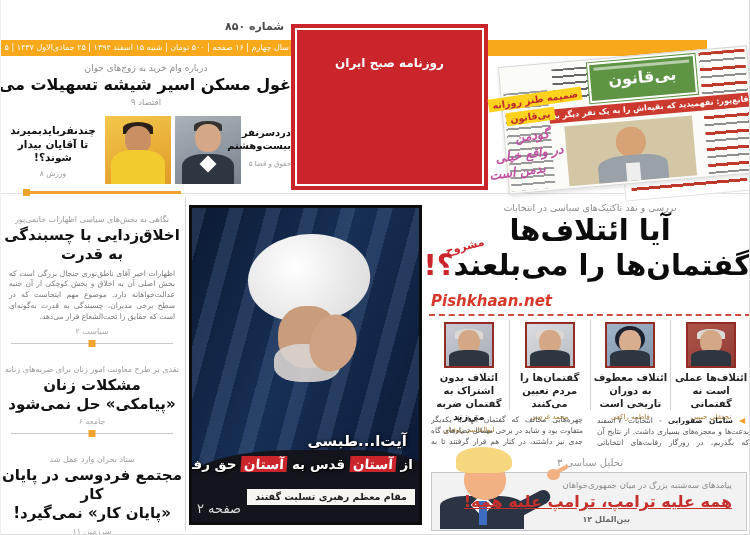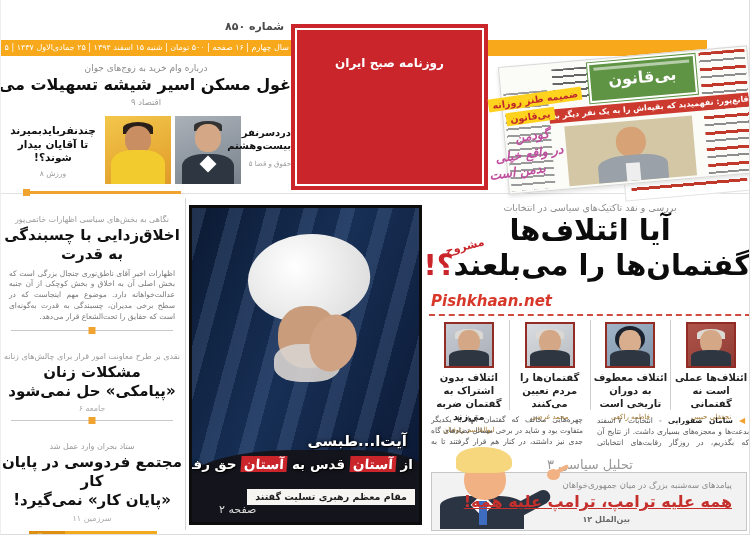--- a/index.html
+++ b/index.html
@@ -92,21 +92,21 @@
   .ob-beard{position:absolute;left:82px;top:136px;width:66px;height:38px;background:#d8d4cf;border-radius:40%;opacity:.9;}
   .ob-hand{position:absolute;left:118px;top:106px;width:46px;height:58px;background:#cfa283;border-radius:50%;transform:rotate(18deg);}
   .ob-robe{position:absolute;left:-10px;right:-10px;bottom:-8px;height:80px;background:#14141c;border-radius:45% 30% 0 0;}
   .ob-t1{position:absolute;right:12px;top:224px;color:#fff;font-size:15px;font-weight:bold;
          text-shadow:1px 1px 0 #000,0 0 4px #000;}
   .ob-t2{position:absolute;right:6px;top:248px;color:#fff;font-size:13.5px;font-weight:bold;white-space:nowrap;
          text-shadow:1px 1px 0 #000,0 0 4px #000;}
   .ob-t2 .chip{background:#C9252B;padding:0 3px;text-shadow:none;display:inline-block;transform:skewX(-4deg);}
   .ob-strip{position:absolute;right:4px;top:281px;height:16px;background:#f6f5f2;color:#1c1c1c;font-size:9.5px;
             font-weight:bold;line-height:16px;padding:0 8px;white-space:nowrap;}
-  .ob-page{position:absolute;left:5px;bottom:6px;color:#ddd;font-size:11px;margin-left:22px;}
+  .ob-page{position:absolute;left:5px;bottom:6px;color:#ddd;font-size:13px;}
   
   .maincol{position:absolute;left:428px;top:196px;width:322px;height:339px;}
   .mc-kicker{position:absolute;top:6px;left:0;right:0;text-align:center;font-size:9.5px;color:#8a8a8a;}
   .mc-h1{position:absolute;top:17px;left:0;right:0;text-align:center;font-size:29px;font-weight:bold;color:#0c0c0c;white-space:nowrap;}
   .mc-h2{position:absolute;top:52px;left:0;right:0;text-align:center;font-size:29px;font-weight:bold;color:#0c0c0c;white-space:nowrap;}
   .mc-h2 .punct{color:#C9252B;}
   .mc-accent{position:absolute;left:16px;top:44px;color:#C9252B;font-size:11px;font-weight:bold;transform:rotate(-14deg);}
   .mc-watermark{position:absolute;left:2px;top:96px;direction:ltr;font-size:15px;font-weight:bold;font-style:italic;
                 color:#D8382A;text-shadow:0 0 2px #fff,1px 1px 0 #fff;}
   .mc-dash{position:absolute;top:118px;left:0;right:0;border-top:2px dashed #cf4b3f;}
@@ -122,21 +122,21 @@
   .pan-photo .pp-body{width:40px;height:16px;}
   .pan-photo.v2 .pp-head{background:#d9ae8e;}
   .pan-photo.v2 .pp-hair{width:30px;height:26px;top:2px;background:#1c2330;border-radius:50%;}
   .pan-photo .pp-hair.gray{background:#dcd9d4;}
   .pan-q{font-size:10px;font-weight:bold;color:#222;line-height:1.3;}
   .pan-n{margin-top:3px;font-size:7px;color:#a0762e;}
   .mc-lead{position:absolute;top:219px;left:2px;right:2px;height:42px;font-size:7.5px;color:#555;text-align:justify;
            line-height:1.45;column-count:2;column-gap:14px;overflow:hidden;}
   .mc-lead .blt{color:#F0A32F;font-size:8px;}
   .mc-lead b{color:#222;}
-  .mc-sec{position:absolute;top:261px;left:0;right:0;text-align:center;font-size:13px;color:#999;}
+  .mc-sec{position:absolute;top:261px;left:0;right:0;text-align:center;font-size:10px;color:#999;}
   .trump-box{position:absolute;left:2px;right:4px;top:276px;height:57px;background:#f2f2f2;border:1px solid #c6c6c6;}
   .tb-kicker{position:absolute;right:14px;top:7px;font-size:8.5px;color:#8a8a8a;}
   .tb-head{position:absolute;right:14px;top:19px;font-size:16px;font-weight:bold;color:#C5302C;white-space:nowrap;text-decoration:underline;}
   .tb-sec{position:absolute;right:116px;bottom:6px;font-size:8px;font-weight:bold;color:#666;}
   .trump{position:absolute;left:8px;top:-26px;width:100px;height:82px;}
   .t-hair{position:absolute;left:16px;top:0;width:56px;height:26px;background:#f6d77d;border-radius:60% 70% 40% 30%;}
   .t-face{position:absolute;left:24px;top:13px;width:42px;height:40px;background:#f2b183;border-radius:48%;}
   .t-body{position:absolute;left:0;bottom:0;width:84px;height:33px;background:#2b3442;border-radius:30% 30% 0 0;}
   .t-shirt{position:absolute;left:34px;bottom:16px;width:16px;height:16px;background:#fff;transform:rotate(45deg);}
   .t-tie{position:absolute;left:39px;bottom:4px;width:8px;height:24px;background:#3d6cc0;}
@@ -210,22 +210,23 @@
 
   <div class="hr-top"></div>
   <div class="hr-top-orange"></div>
   <div class="hr-top-sq"></div>
   <div class="vline"></div>
 
   <aside class="sidebar">
     <div class="sb-kicker">نگاهی به بخش‌های سیاسی اظهارات خاتمی‌پور</div>
     <div class="sb-head">اخلاق‌زدایی با چسبندگی به قدرت</div>
     <div class="sb-lead">اظهارات اخیر آقای ناطق‌نوری جنجال بزرگی است که بخش اصلی آن به اخلاق و بخش کوچکی از آن جنبه عدالت‌خواهانه دارد. موضوع مهم اینجاست که در سطح برخی مدیران، چسبندگی به قدرت به‌گونه‌ای است که حقایق را تحت‌الشعاع قرار می‌دهد.</div>
+    <div class="sb-sec">سیاست ۲</div>
     <div class="sb-div"></div>
-    <div class="sb-kicker">نقدی بر طرح معاونت امور قرار برای چالش‌های زنانه</div>
+    <div class="sb-kicker">نقدی بر طرح معاونت امور زنان برای ضربه‌های زنانه</div>
     <div class="sb-head">
       <span>مشکلات زنان</span><br>
       <span>«پیامکی» حل نمی‌شود</span>
     </div>
     <div class="sb-sec">جامعه ۶</div>
     <div class="sb-div"></div>
     <div class="sb-kicker">ستاد بحران وارد عمل شد</div>
     <div class="sb-head">
       <span>مجتمع فردوسی در پایان کار</span><br>
       <span>«پایان کار» نمی‌گیرد!</span>

